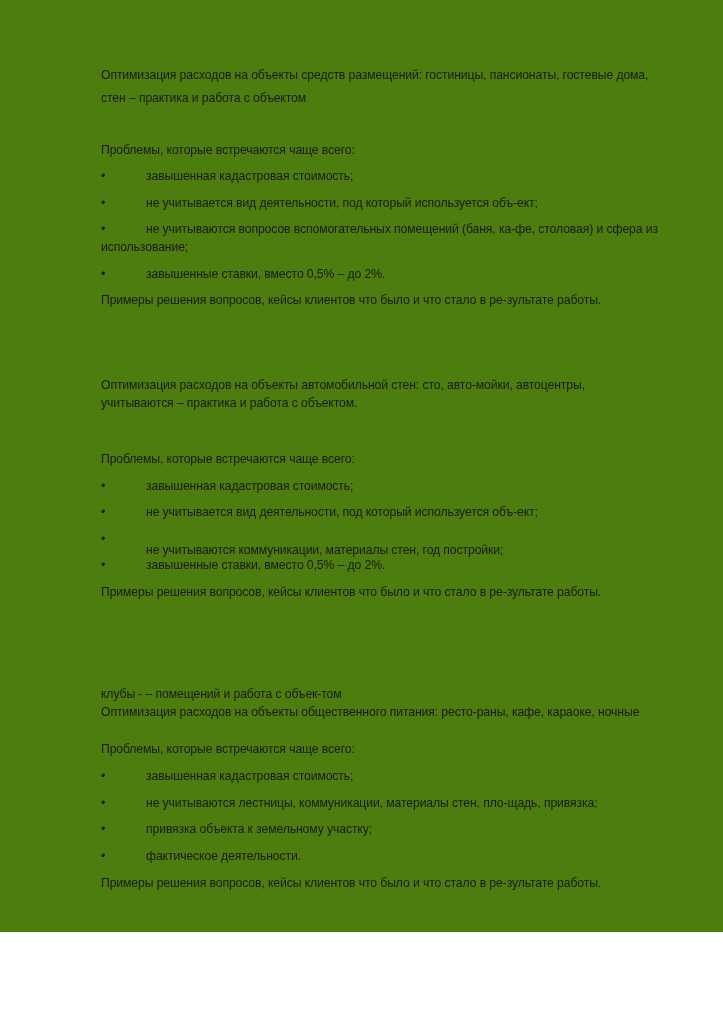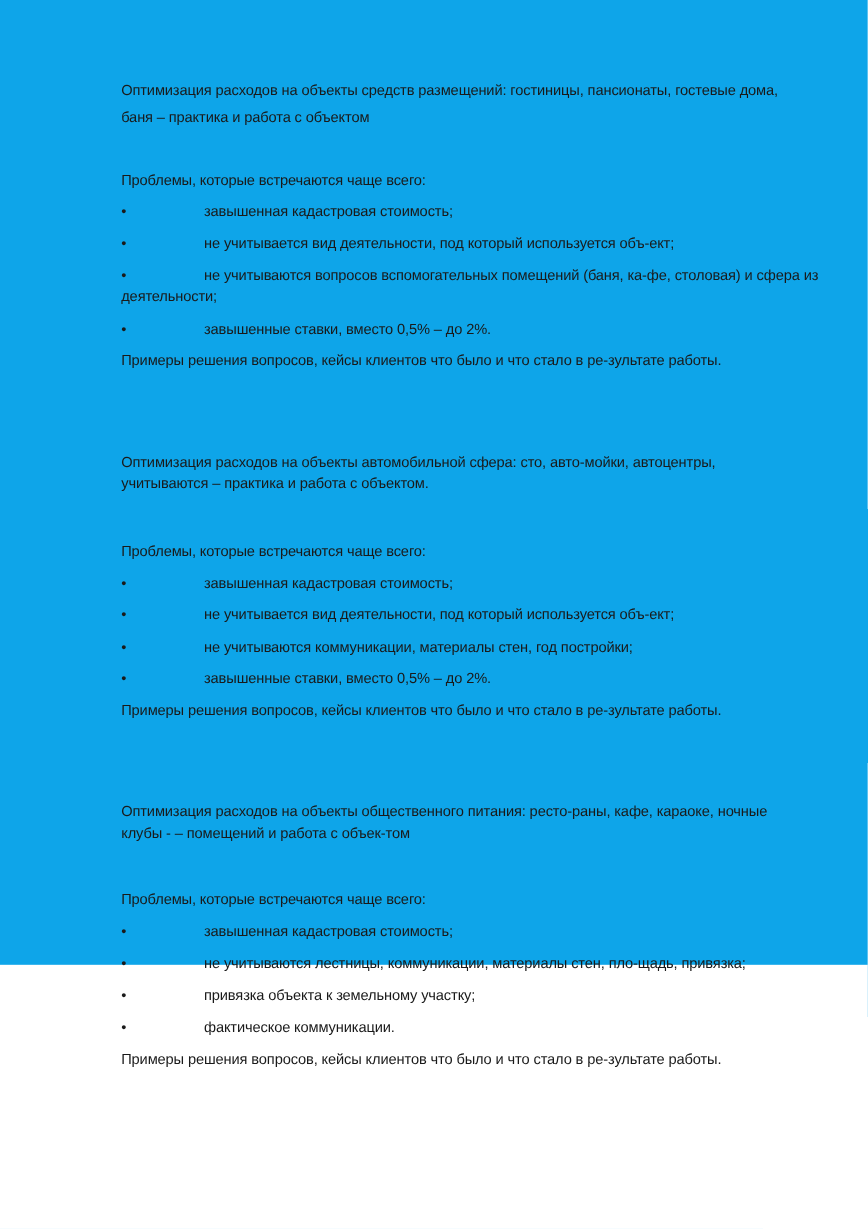--- a/index.html
+++ b/index.html
@@ -13,104 +13,103 @@
       position: relative;
       overflow: hidden;
       font-family: "Liberation Sans", sans-serif;
       color: #1a1a1a;
       font-size: 12.2px;
       letter-spacing: -0.1px;
     }
     .page {
       position: absolute;
       left: 0; top: 0;
-      width: 723px; height: 804px;
-      background: #0ea5e9;
+      width: 723px; height: 932px;
+      background: #4d7c0f;
     }
     .line {
       position: absolute;
       left: 101px;
       white-space: nowrap;
       line-height: 16px;
     }
     .bullet {
       position: absolute;
       left: 101px;
       line-height: 16px;
     }
     .bullet-text {
       position: absolute;
       left: 146px;
       white-space: nowrap;
       line-height: 16px;
-      margin-left: 24px;
     }
   </style>
 </head>
 <body>
 
 <div class="page">
 
   <div>
     <div class="line" style="top:67px">Оптимизация расходов на объекты средств размещений: гостиницы, пансионаты, гостевые дома,</div>
-    <div class="line" style="top:90px">баня – практика и работа с объектом</div>
+    <div class="line" style="top:90px">стен – практика и работа с объектом</div>
 
     <div class="line" style="top:142px">Проблемы, которые встречаются чаще всего:</div>
 
     <span class="bullet" style="top:168px">•</span>
     <div class="bullet-text" style="top:168px">завышенная кадастровая стоимость;</div>
 
     <span class="bullet" style="top:195px">•</span>
     <div class="bullet-text" style="top:195px">не учитывается вид деятельности, под который используется объ-ект;</div>
 
     <span class="bullet" style="top:221px">•</span>
     <div class="bullet-text" style="top:221px">не учитываются вопросов вспомогательных помещений (баня, ка-фе, столовая) и сфера из</div>
-    <div class="line" style="top:239px">деятельности;</div>
+    <div class="line" style="top:239px">использование;</div>
 
     <span class="bullet" style="top:266px">•</span>
     <div class="bullet-text" style="top:266px">завышенные ставки, вместо 0,5% – до 2%.</div>
 
     <div class="line" style="top:292px">Примеры решения вопросов, кейсы клиентов что было и что стало в ре-зультате работы.</div>
   </div>
 
   <div>
-    <div class="line" style="top:377px">Оптимизация расходов на объекты автомобильной сфера: сто, авто-мойки, автоцентры,</div>
+    <div class="line" style="top:377px">Оптимизация расходов на объекты автомобильной стен: сто, авто-мойки, автоцентры,</div>
     <div class="line" style="top:395px">учитываются – практика и работа с объектом.</div>
 
     <div class="line" style="top:451px">Проблемы, которые встречаются чаще всего:</div>
 
     <span class="bullet" style="top:478px">•</span>
     <div class="bullet-text" style="top:478px">завышенная кадастровая стоимость;</div>
 
     <span class="bullet" style="top:504px">•</span>
     <div class="bullet-text" style="top:504px">не учитывается вид деятельности, под который используется объ-ект;</div>
 
     <span class="bullet" style="top:531px">•</span>
-    <div class="bullet-text" style="top:531px">не учитываются коммуникации, материалы стен, год постройки;</div>
+    <div class="bullet-text" style="top:542px">не учитываются коммуникации, материалы стен, год постройки;</div>
 
     <span class="bullet" style="top:557px">•</span>
     <div class="bullet-text" style="top:557px">завышенные ставки, вместо 0,5% – до 2%.</div>
 
     <div class="line" style="top:584px">Примеры решения вопросов, кейсы клиентов что было и что стало в ре-зультате работы.</div>
   </div>
 
   <div>
-    <div class="line" style="top:668px">Оптимизация расходов на объекты общественного питания: ресто-раны, кафе, караоке, ночные</div>
+    <div class="line" style="top:704px">Оптимизация расходов на объекты общественного питания: ресто-раны, кафе, караоке, ночные</div>
     <div class="line" style="top:686px">клубы - – помещений и работа с объек-том</div>
 
     <div class="line" style="top:741px">Проблемы, которые встречаются чаще всего:</div>
 
     <span class="bullet" style="top:768px">•</span>
     <div class="bullet-text" style="top:768px">завышенная кадастровая стоимость;</div>
 
     <span class="bullet" style="top:795px">•</span>
     <div class="bullet-text" style="top:795px">не учитываются лестницы, коммуникации, материалы стен, пло-щадь, привязка;</div>
 
     <span class="bullet" style="top:821px">•</span>
     <div class="bullet-text" style="top:821px">привязка объекта к земельному участку;</div>
 
     <span class="bullet" style="top:848px">•</span>
-    <div class="bullet-text" style="top:848px">фактическое коммуникации.</div>
+    <div class="bullet-text" style="top:848px">фактическое деятельности.</div>
 
     <div class="line" style="top:875px">Примеры решения вопросов, кейсы клиентов что было и что стало в ре-зультате работы.</div>
   </div>
 
 </div>
 
 </body></html>

